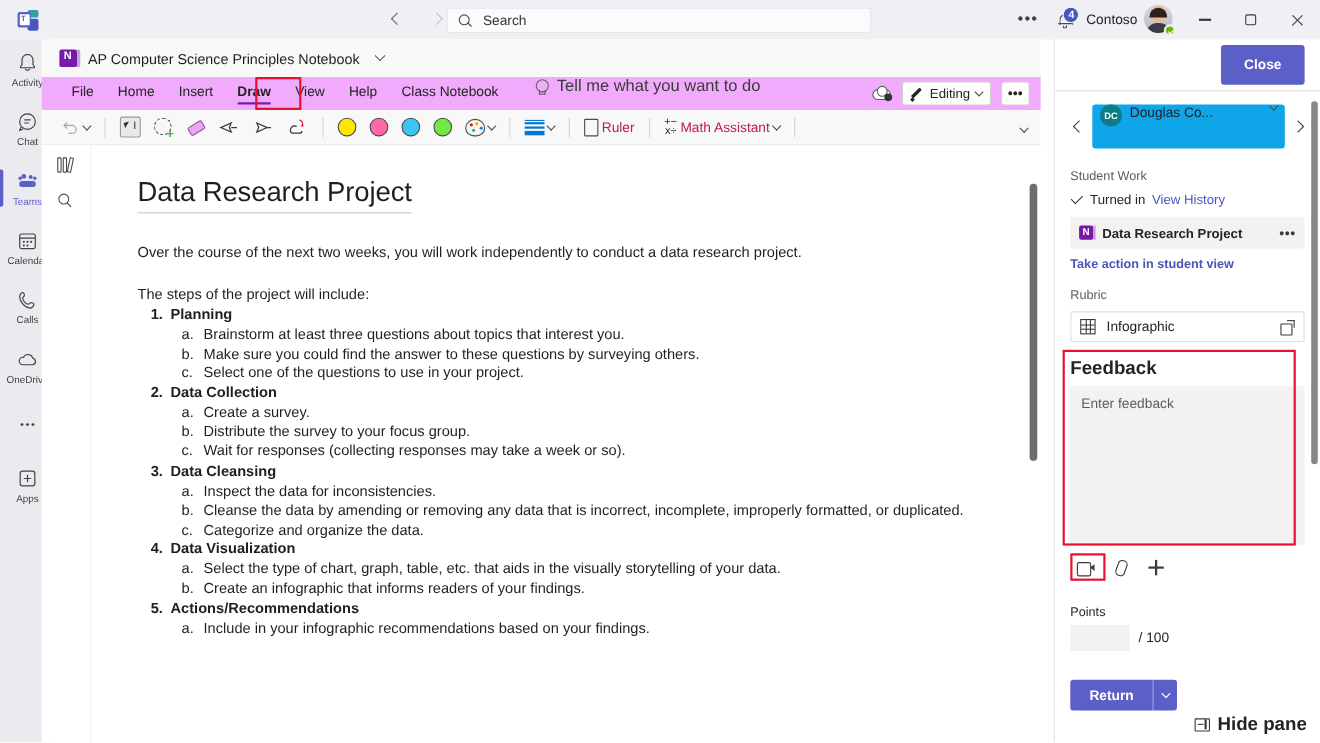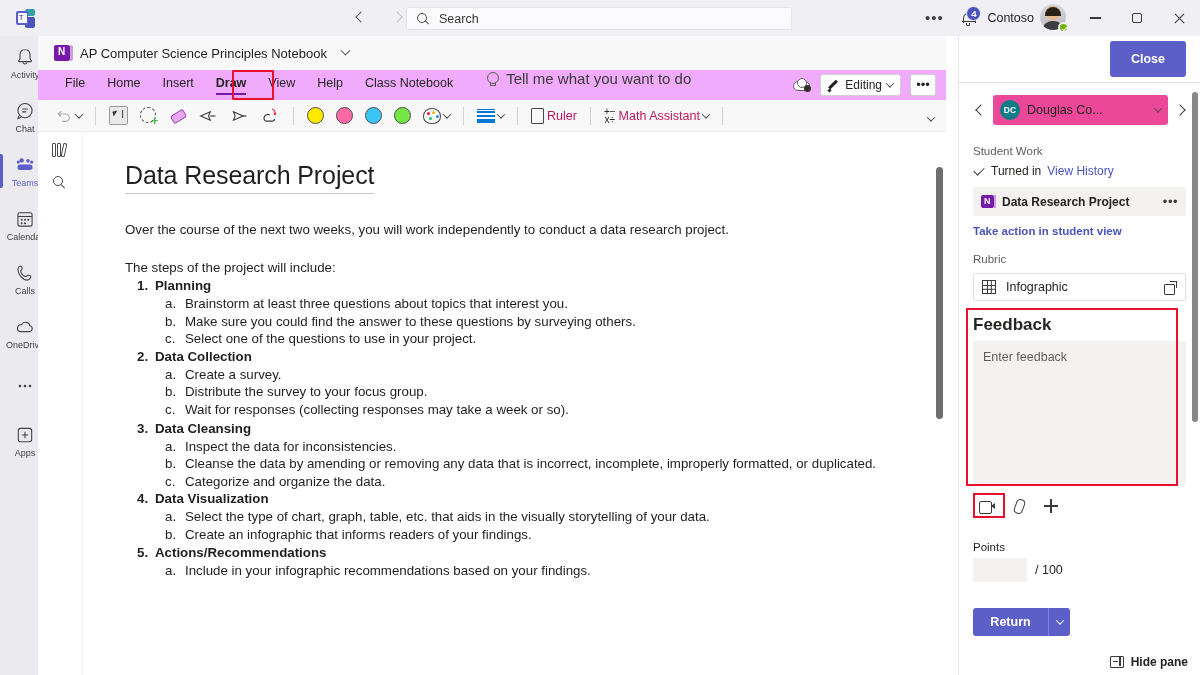--- a/index.html
+++ b/index.html
@@ -233,22 +233,22 @@
   }
   .rpane-divider { height: 1px; background: #e1e1e1; }
   .student-nav { display: flex; align-items: center; padding: 12px 10px 6px 12px; gap: 4px; }
   .nav-chev { width: 18px; height: 18px; position: relative; flex:none; }
   .nav-chev::before {
     content:''; position:absolute; left:6px; top:5px; width:7px; height:7px;
     border-left: 1.5px solid #3b3a39; border-bottom: 1.5px solid #3b3a39; transform: rotate(45deg);
   }
   .nav-chev.r::before { border: none; border-right: 1.5px solid #3b3a39; border-top: 1.5px solid #3b3a39; left: 4px; }
   .student-chip {
-    flex: 1; height: 30px; background: #ec4899; border-radius: 3px; display: flex;
-    align-items: center; gap: 7px; padding: 0 7px;
+    flex: 1; height: 40px; background: #0ea5e9; border-radius: 3px; display: flex;
+    gap: 7px; padding: 0 7px;
   }
   .st-avatar {
     width: 20px; height: 20px; border-radius: 50%; background: #0e7c86; color: #fff;
     font-size: 8.5px; display: flex; align-items: center; justify-content: center; font-weight: bold; flex: none;
   }
   .st-name { font-size: 12.5px; color: #252423; flex: 1; white-space: nowrap; overflow: hidden; }
   .rpane-body { padding: 4px 14px 0 14px; }
   .sec-label { font-size: 11.5px; color: #605e5c; margin-top: 10px; }
   .turnedin { display: flex; align-items: center; gap: 6px; margin-top: 7px; font-size: 12px; color: #252423; }
   .check { width: 12px; height: 12px; position: relative; flex:none;}
@@ -310,21 +310,21 @@
     height: 28px; background: #5b5fc7; color: #fff; font-size: 12.5px; font-weight: 600;
     display: flex; align-items: center; justify-content: center; width: 75px; border-radius: 3px 0 0 3px;
   }
   .return-split {
     height: 28px; width: 22px; background: #5b5fc7; border-left: 1px solid #8084d6;
     display:flex; align-items:center; justify-content:center; border-radius: 0 3px 3px 0;
   }
   .caret-white { width:6px;height:6px;border-right:1.4px solid #fff;border-bottom:1.4px solid #fff;transform:rotate(45deg) translate(-1px,-1px);}
   .hide-pane {
     position: absolute; right: 12px; bottom: 6px; display: flex; align-items: center; gap: 7px;
-    font-size: 12px; color: #252423; font-weight: 600;
+    font-size: 17px; color: #252423; font-weight: 600;
   }
   .hidepane-ic { width: 14px; height: 12px; border: 1.3px solid #3b3a39; border-radius: 1px; position: relative; }
   .hidepane-ic::before { content:''; position:absolute; right:2px; top:0; width:1.3px; height:9.4px; background:#3b3a39;}
   .hidepane-ic::after { content:''; position:absolute; left:2px; top:3.5px; width:5px; height:1.3px; background:#3b3a39;}
   .rpane-scroll { position:absolute; right: 2px; top: 56px; width: 6px; height: 330px; background:#8a8886; border-radius:3px;}
 </style>
 </head>
 <body>
 
 <div id="app">

